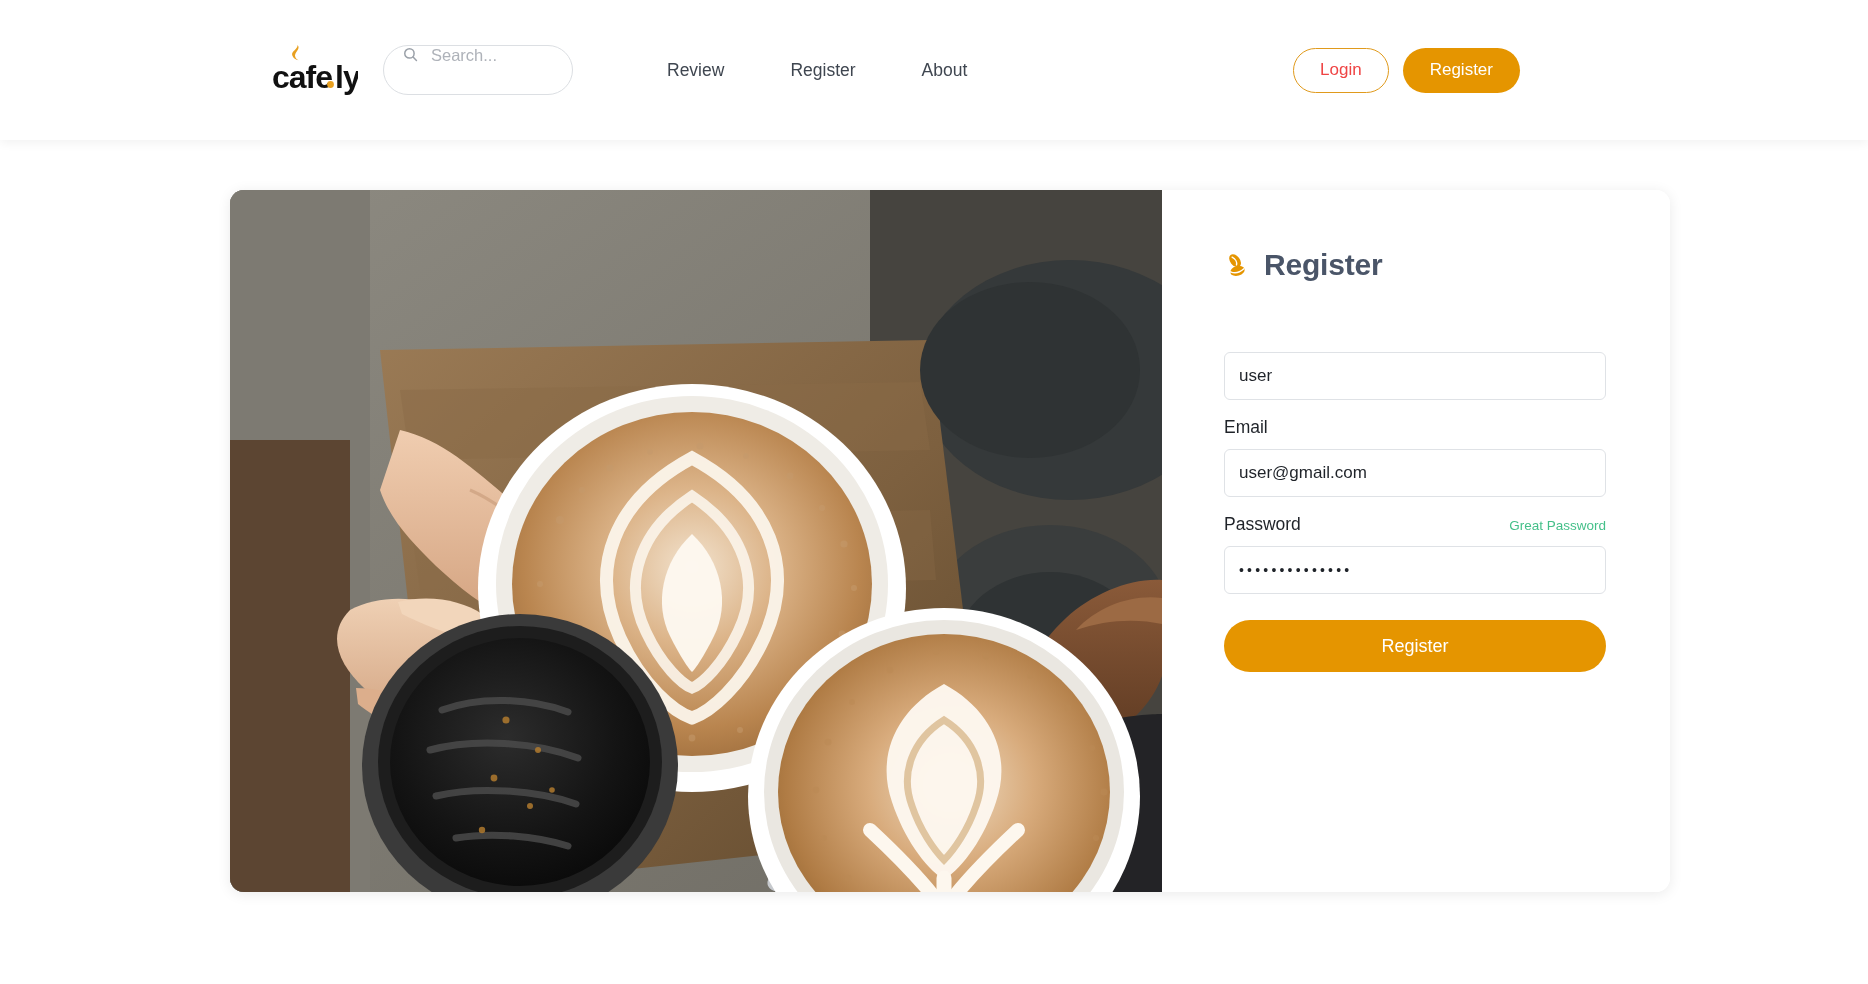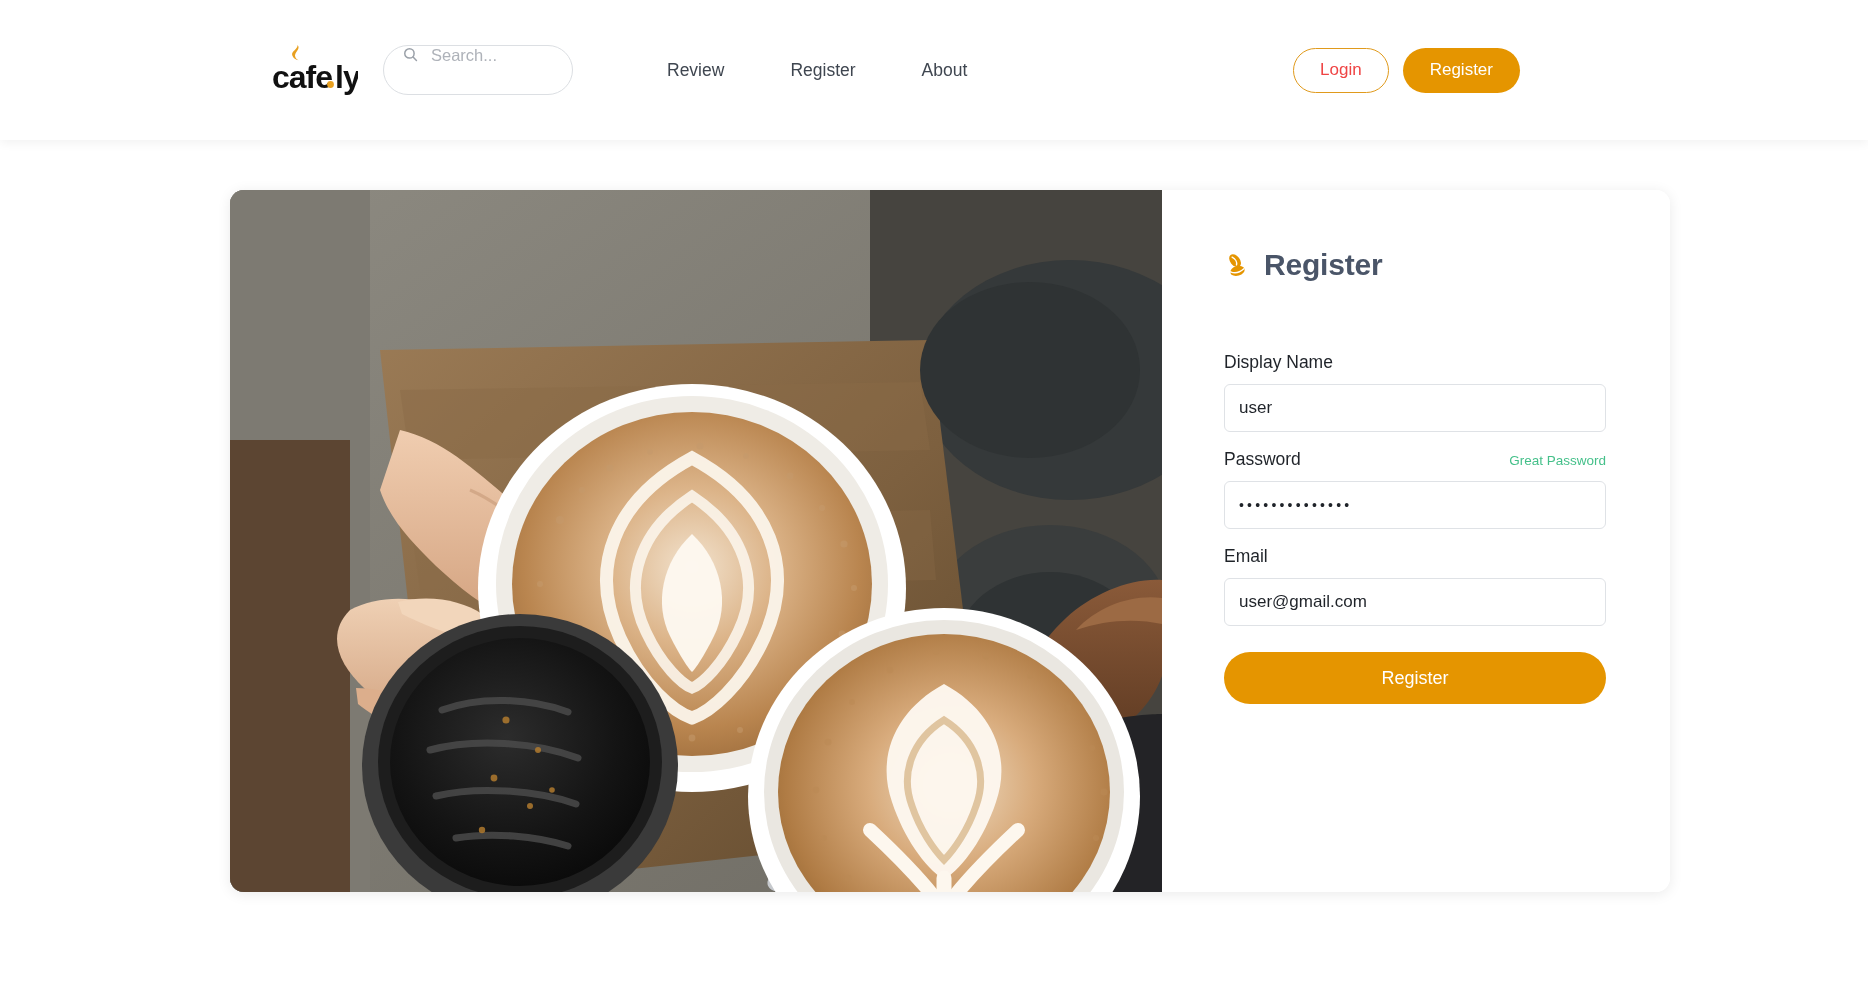--- a/index.html
+++ b/index.html
@@ -454,39 +454,36 @@
         <svg class="bean-icon" viewBox="0 0 28 28">
           <ellipse cx="11.5" cy="9" rx="5" ry="7.6" transform="rotate(-38 11.5 9)" fill="#e59500"></ellipse>
           <path d="M8.4 5.4 C12.2 7.4, 13.6 11.0, 13.0 13.4" stroke="#ffffff" stroke-width="1.5" fill="none" stroke-linecap="round"></path>
           <ellipse cx="14" cy="19.6" rx="7.6" ry="5" transform="rotate(-16 14 19.6)" fill="#e59500"></ellipse>
           <path d="M6.8 20.6 C10.6 22.2, 16.2 21.4, 20.6 17.4" stroke="#ffffff" stroke-width="1.5" fill="none" stroke-linecap="round"></path>
         </svg>
         <div class="form-title-text">Register</div>
       </div>
 
       <div class="field-block">
+        <input class="field-input" type="text" placeholder="Display Name" value="user" style="">
+      </div>
+
+      <div class="field-block">
         <div class="field-label-row">
-          <label class="field-label">Display Name</label>
+          <label class="field-label">Email</label>
         </div>
-        <input class="field-input" type="text" placeholder="Display Name" value="user" style="">
+        <input class="field-input" type="text" placeholder="Email" value="user@gmail.com" style="">
       </div>
 
       <div class="field-block">
         <div class="field-label-row">
           <label class="field-label">Password</label>
           <span class="hint-great">Great Password</span>
         </div>
         <div class="pw-dots">••••••••••••••</div>
       </div>
 
-      <div class="field-block">
-        <div class="field-label-row">
-          <label class="field-label">Email</label>
-        </div>
-        <input class="field-input" type="text" placeholder="Email" value="user@gmail.com" style="">
-      </div>
-
       <button class="btn-register-main">Register</button>
 
     </div>
 
   </div>
 </div>
 
 </body></html>

